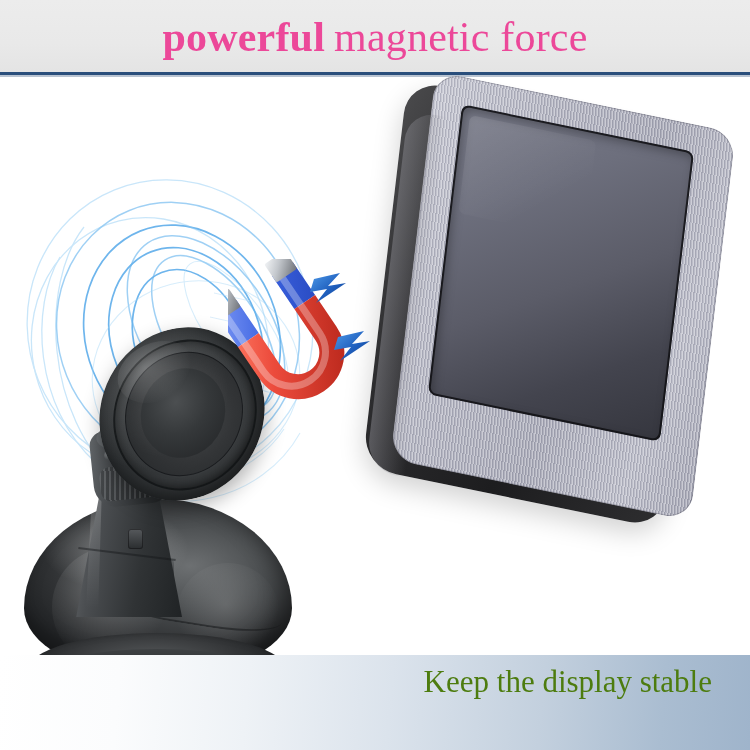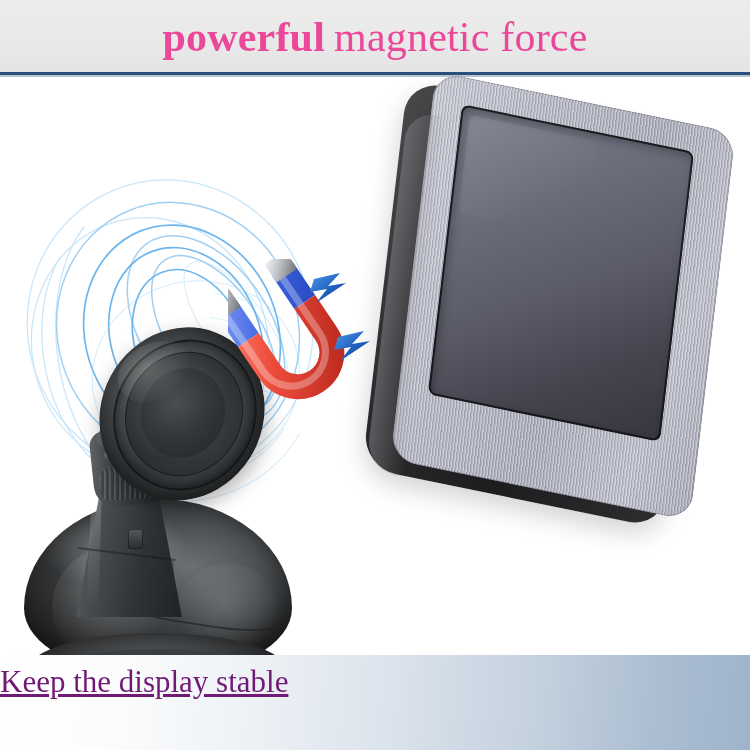--- a/index.html
+++ b/index.html
@@ -333,24 +333,24 @@
       #eef2f6 33%,
       #dbe3ec 52%,
       #c3d0de 72%,
       #aabdd1 88%,
       #9fb4cb 100%);
   }
   .caption-text {
     position: absolute;
     left: 0; top: 661px;
     width: 712px;
-    color: #701a75;
+    text-align: right;
+    color: #4d7c0f;
     font-size: 31px;
     line-height: 42px;
-    text-decoration: underline;
   }
   .caption-line { display: block; white-space: nowrap; }
 </style>
 </head>
 <body>
 
 <div id="page">
 
   <div class="header-band"></div>
   <div class="header-title">

